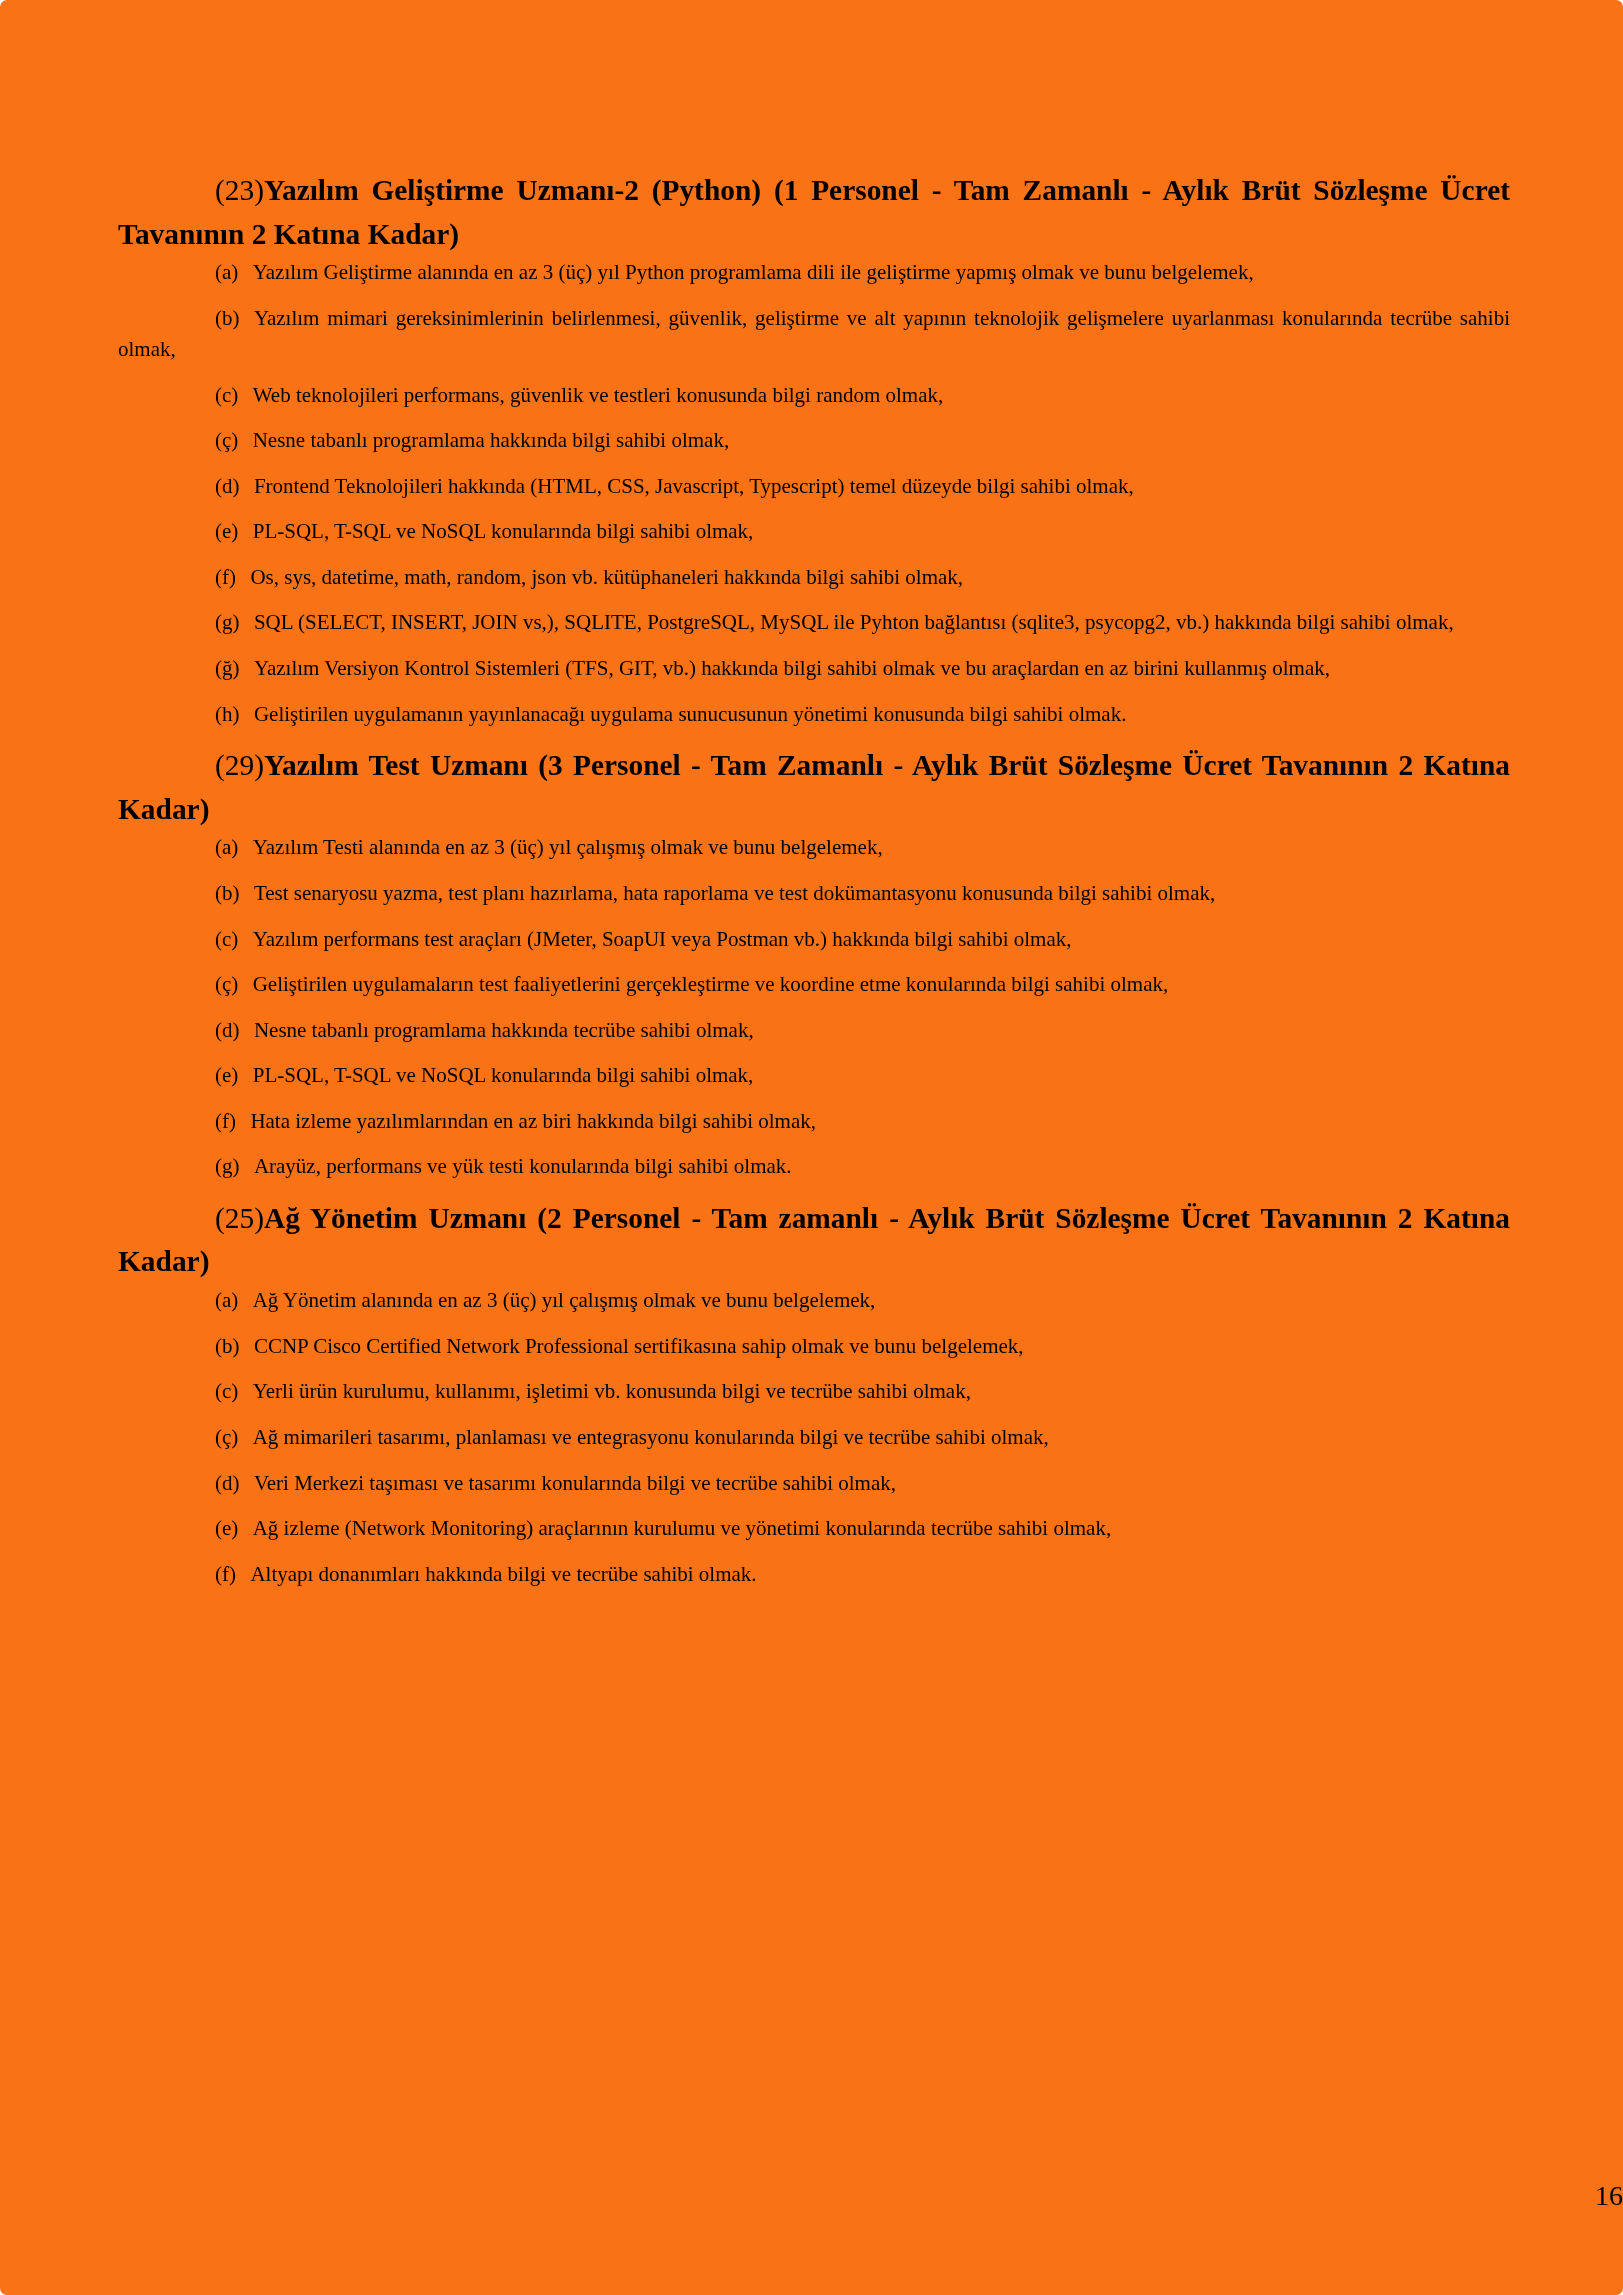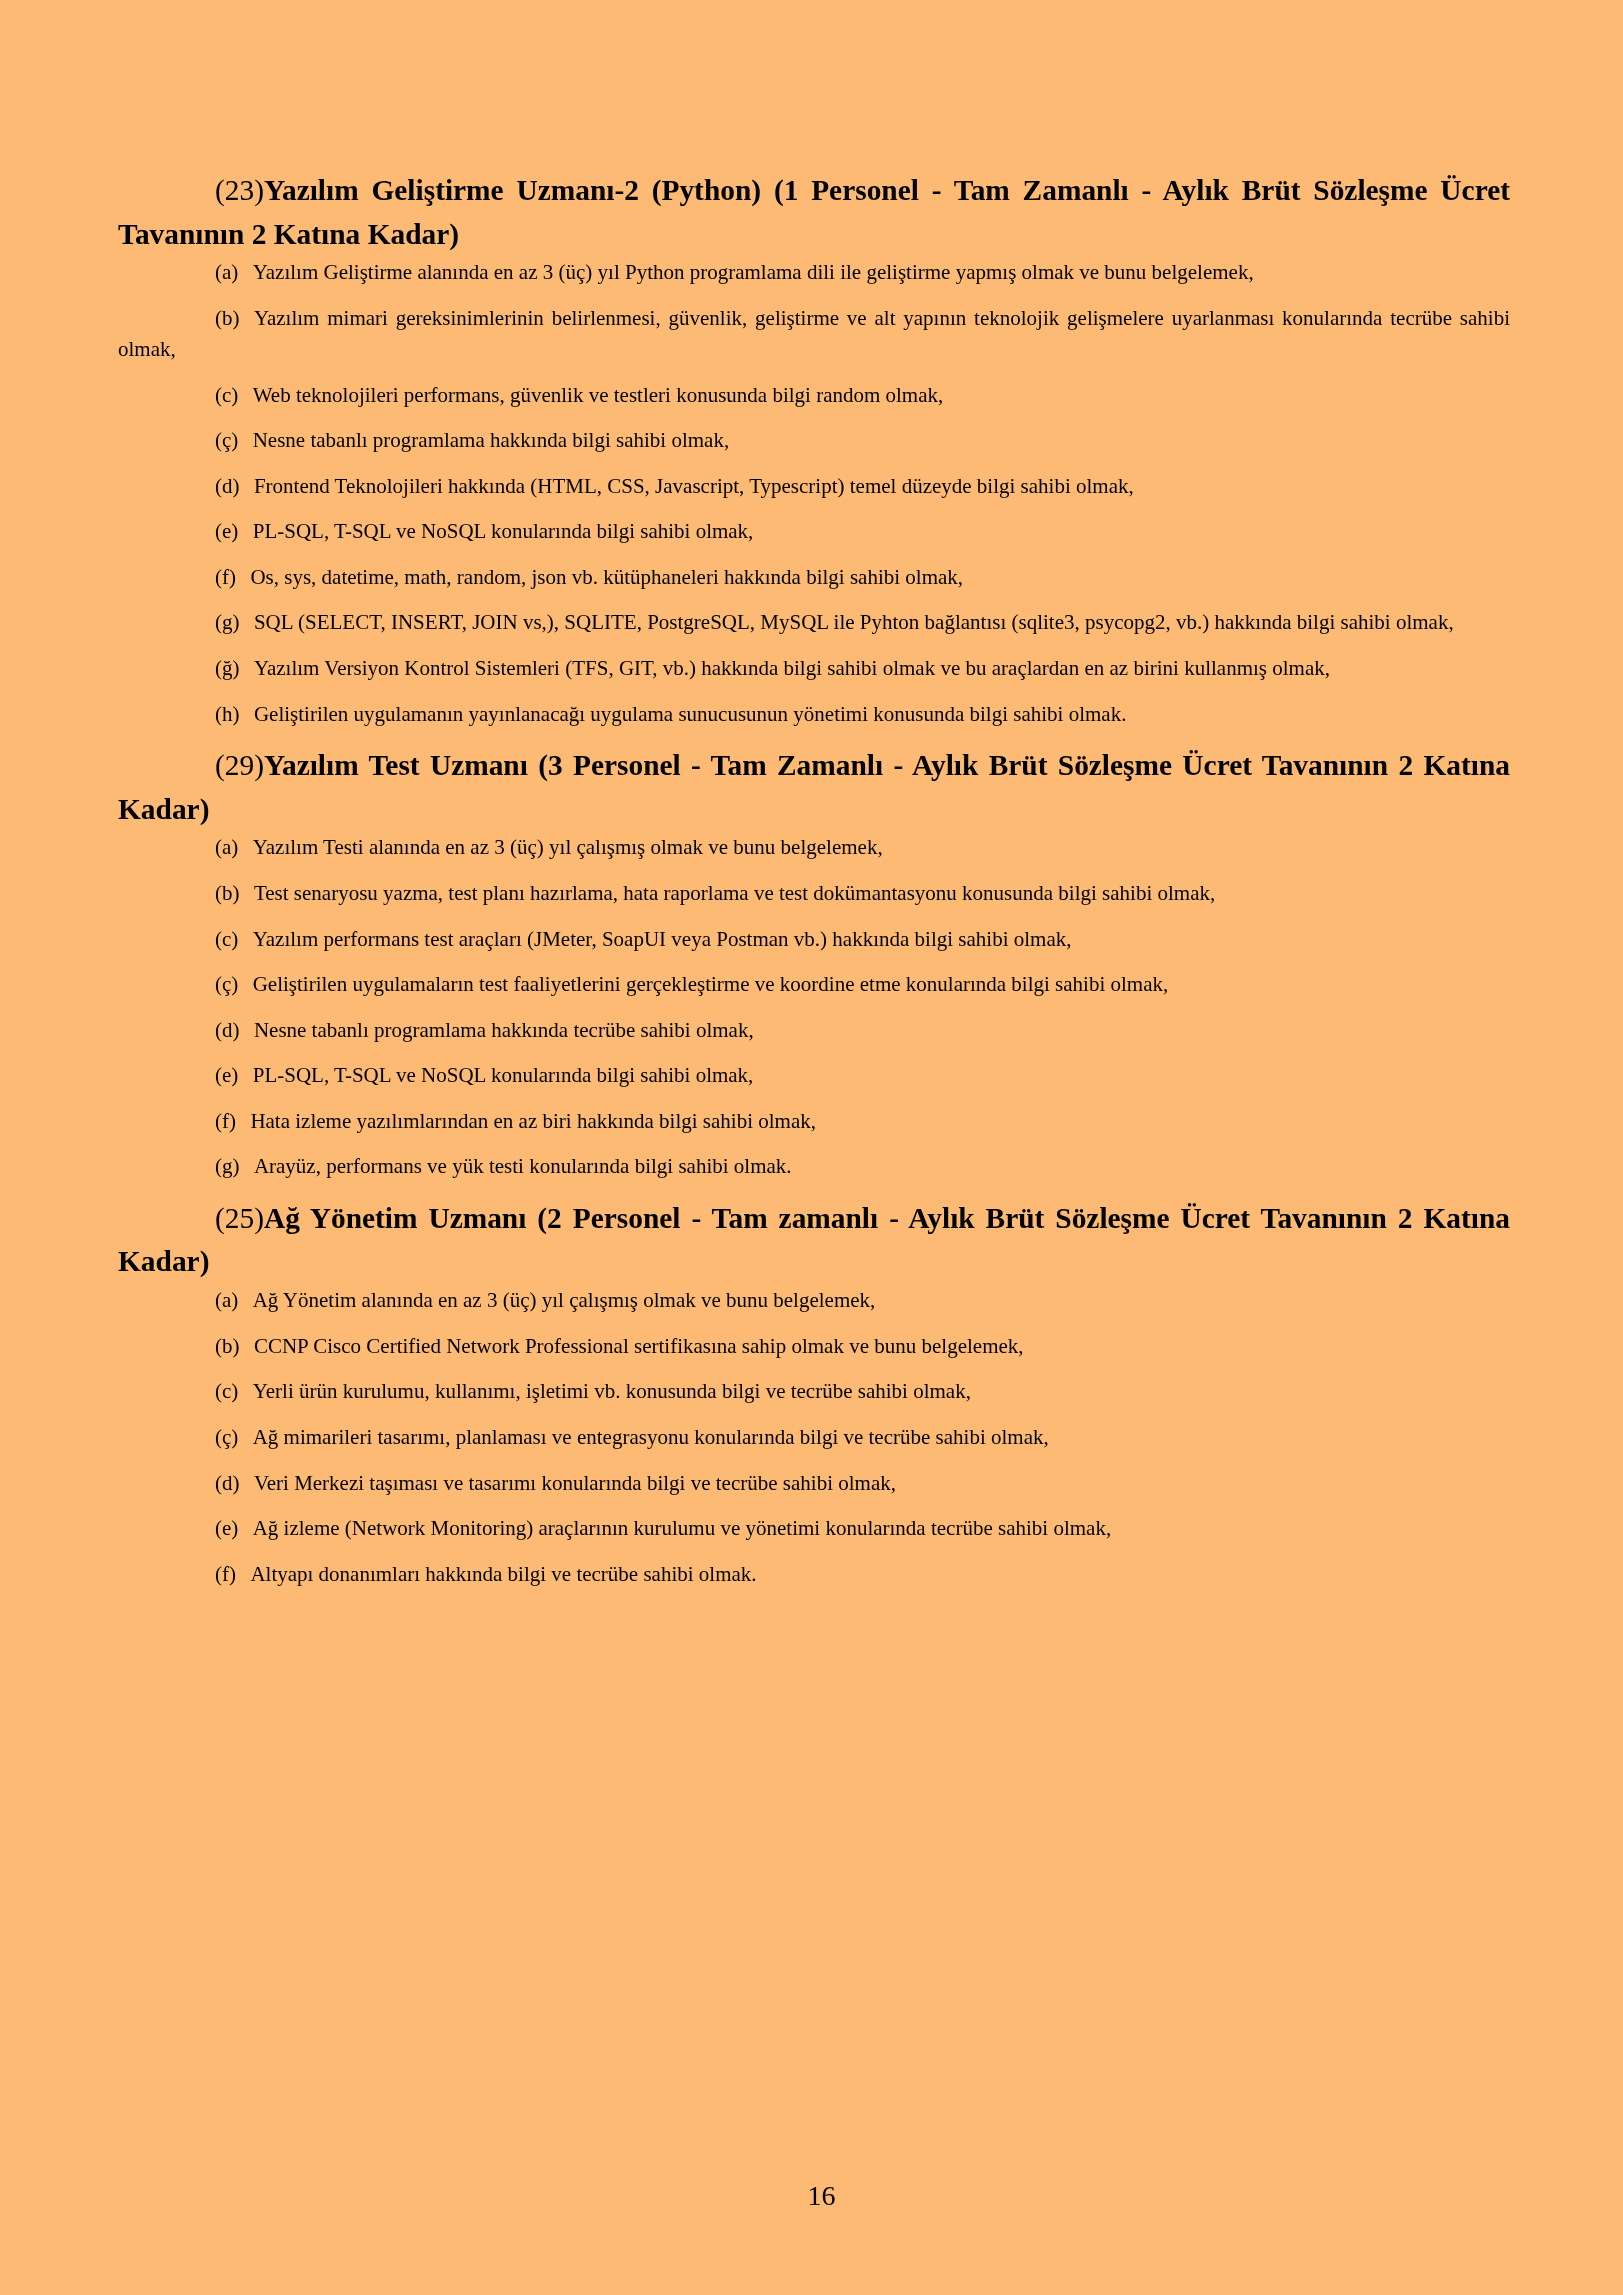--- a/index.html
+++ b/index.html
@@ -9,23 +9,24 @@
     background: #ffffff;
   }
   body {
     font-family: "Liberation Serif", "DejaVu Serif", serif;
     color: #000000;
   }
   .page {
     position: relative;
     width: 1623px;
     height: 2295px;
-    background: #fdba74;
+    background: #f97316;
     box-sizing: border-box;
     overflow: hidden;
+    border-radius: 7px;
   }
   .content {
     position: absolute;
     left: 118px;
     top: 169px;
     width: 1392px;
   }
   
   .section-heading {
     font-size: 29.4px;
@@ -69,21 +70,21 @@
   }
   
   .item.one-line { margin-bottom: 14.4px; }
 
   
   .page-number {
     position: absolute;
     left: 0;
     right: 0;
     top: 2182px;
-    text-align: center;
+    text-align: right;
     font-size: 28px;
     line-height: 1;
     padding-left: 20px;
   }
 </style>
 </head>
 <body>
 
 <div class="page">
   <div class="content">

